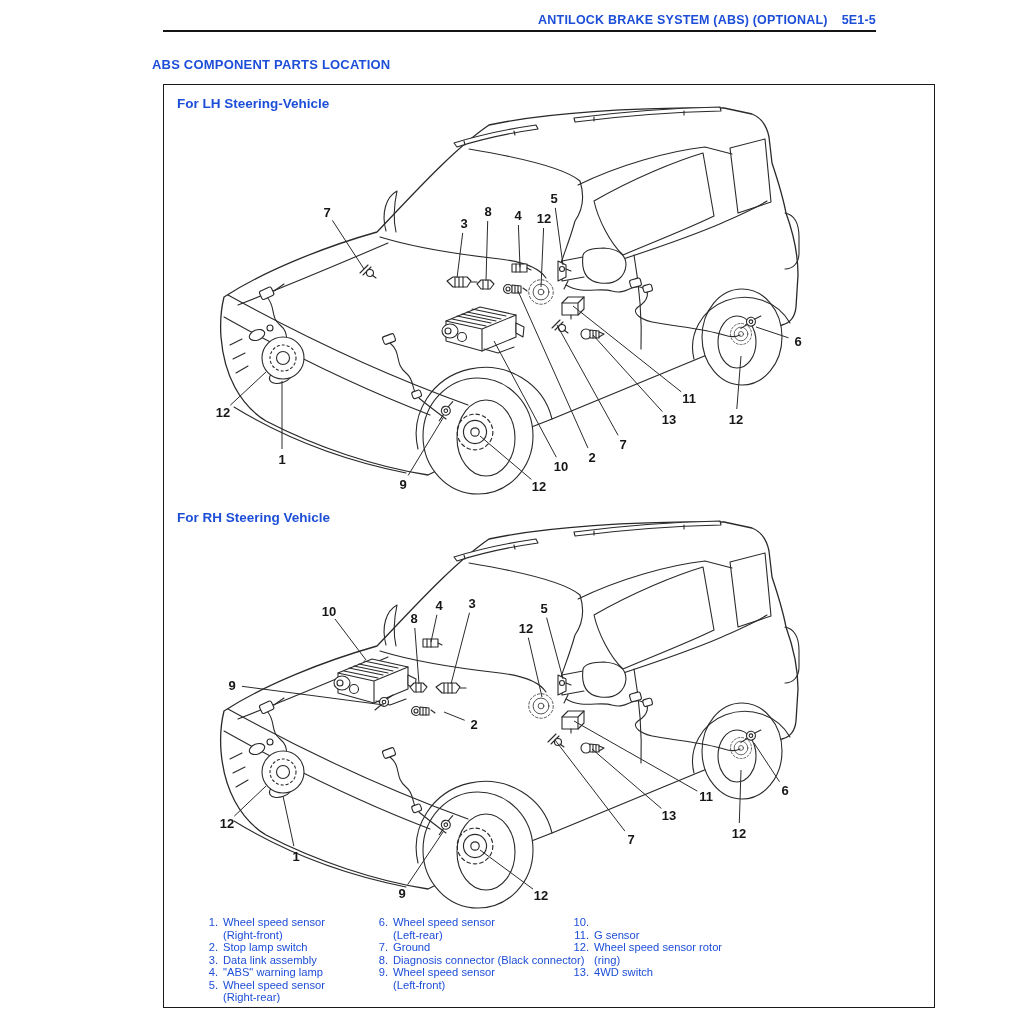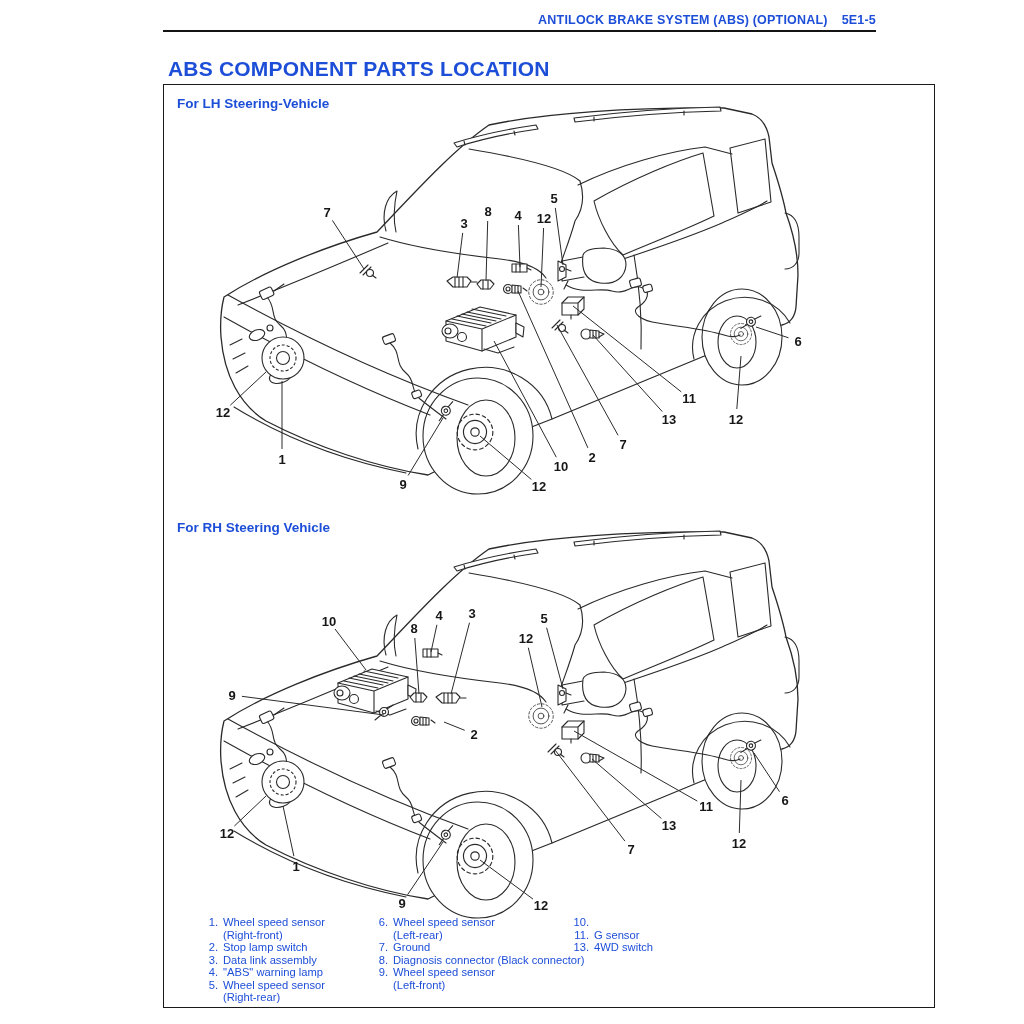--- a/index.html
+++ b/index.html
@@ -2,25 +2,25 @@
 <html><head>
 <meta charset="utf-8">
 <style>
   html,body{margin:0;padding:0;background:#fff;}
   .page{position:relative;width:1024px;height:1024px;background:#fff;overflow:hidden;
         font-family:"Liberation Sans",sans-serif;color:#1d4ed8;}
   .hdr{position:absolute;top:13px;left:163px;width:713px;text-align:right;
        font-size:12.5px;font-weight:bold;letter-spacing:.2px;white-space:nowrap;}
   .hdr .pgcode{margin-left:14px;}
   .hdr-rule{position:absolute;top:30px;left:163px;width:713px;height:2px;background:#141414;}
-  .page-title{position:absolute;top:57px;left:168px;font-size:21px;font-weight:bold;letter-spacing:.2px;}
+  .page-title{position:absolute;top:57px;left:152px;font-size:13px;font-weight:bold;letter-spacing:.2px;}
   .figure-box{position:absolute;top:84px;left:163px;width:772px;height:924px;
               border:1.5px solid #1a1a1a;box-sizing:border-box;}
   .diagram{position:absolute;left:0;width:712px;height:418px;}
-  .diagram-0{top:0;} .diagram-1{top:424px;}
+  .diagram-0{top:0;} .diagram-1{top:414px;}
   .diagram-label{position:absolute;top:11px;left:13px;font-size:13.5px;font-weight:bold;z-index:2;}
   .dsvg{position:absolute;top:0;left:0;}
   
   .art path,.art circle,.art ellipse,.art rect,.art line{
       stroke:#2a2a2a;stroke-width:1.1;fill:none;stroke-linejoin:round;stroke-linecap:round;}
   .art .wfill{fill:#fff;}
   .art .sil{stroke-width:1.3;}
   .callout-layer line{stroke:#2b2b2b;stroke-width:1;}
   .callout-layer text{font-family:"Liberation Sans",sans-serif;font-size:13px;font-weight:600;
       fill:#161616;text-anchor:middle;}
@@ -359,20 +359,27 @@
           <div class="li-item">
             <span class="li-num">10.</span>
           </div>
           <div class="li-item">
             <span class="li-num">11.</span>
             <div>
               <div>G sensor</div>
             </div>
           </div>
           <div class="li-item">
+            <span class="li-num">12.</span>
+            <div>
+              <div>Wheel speed sensor rotor</div>
+              <div>(ring)</div>
+            </div>
+          </div>
+          <div class="li-item">
             <span class="li-num">13.</span>
             <div>
               <div>4WD switch</div>
             </div>
           </div>
         </div>
     </div>
 
   </div>
 </div>

